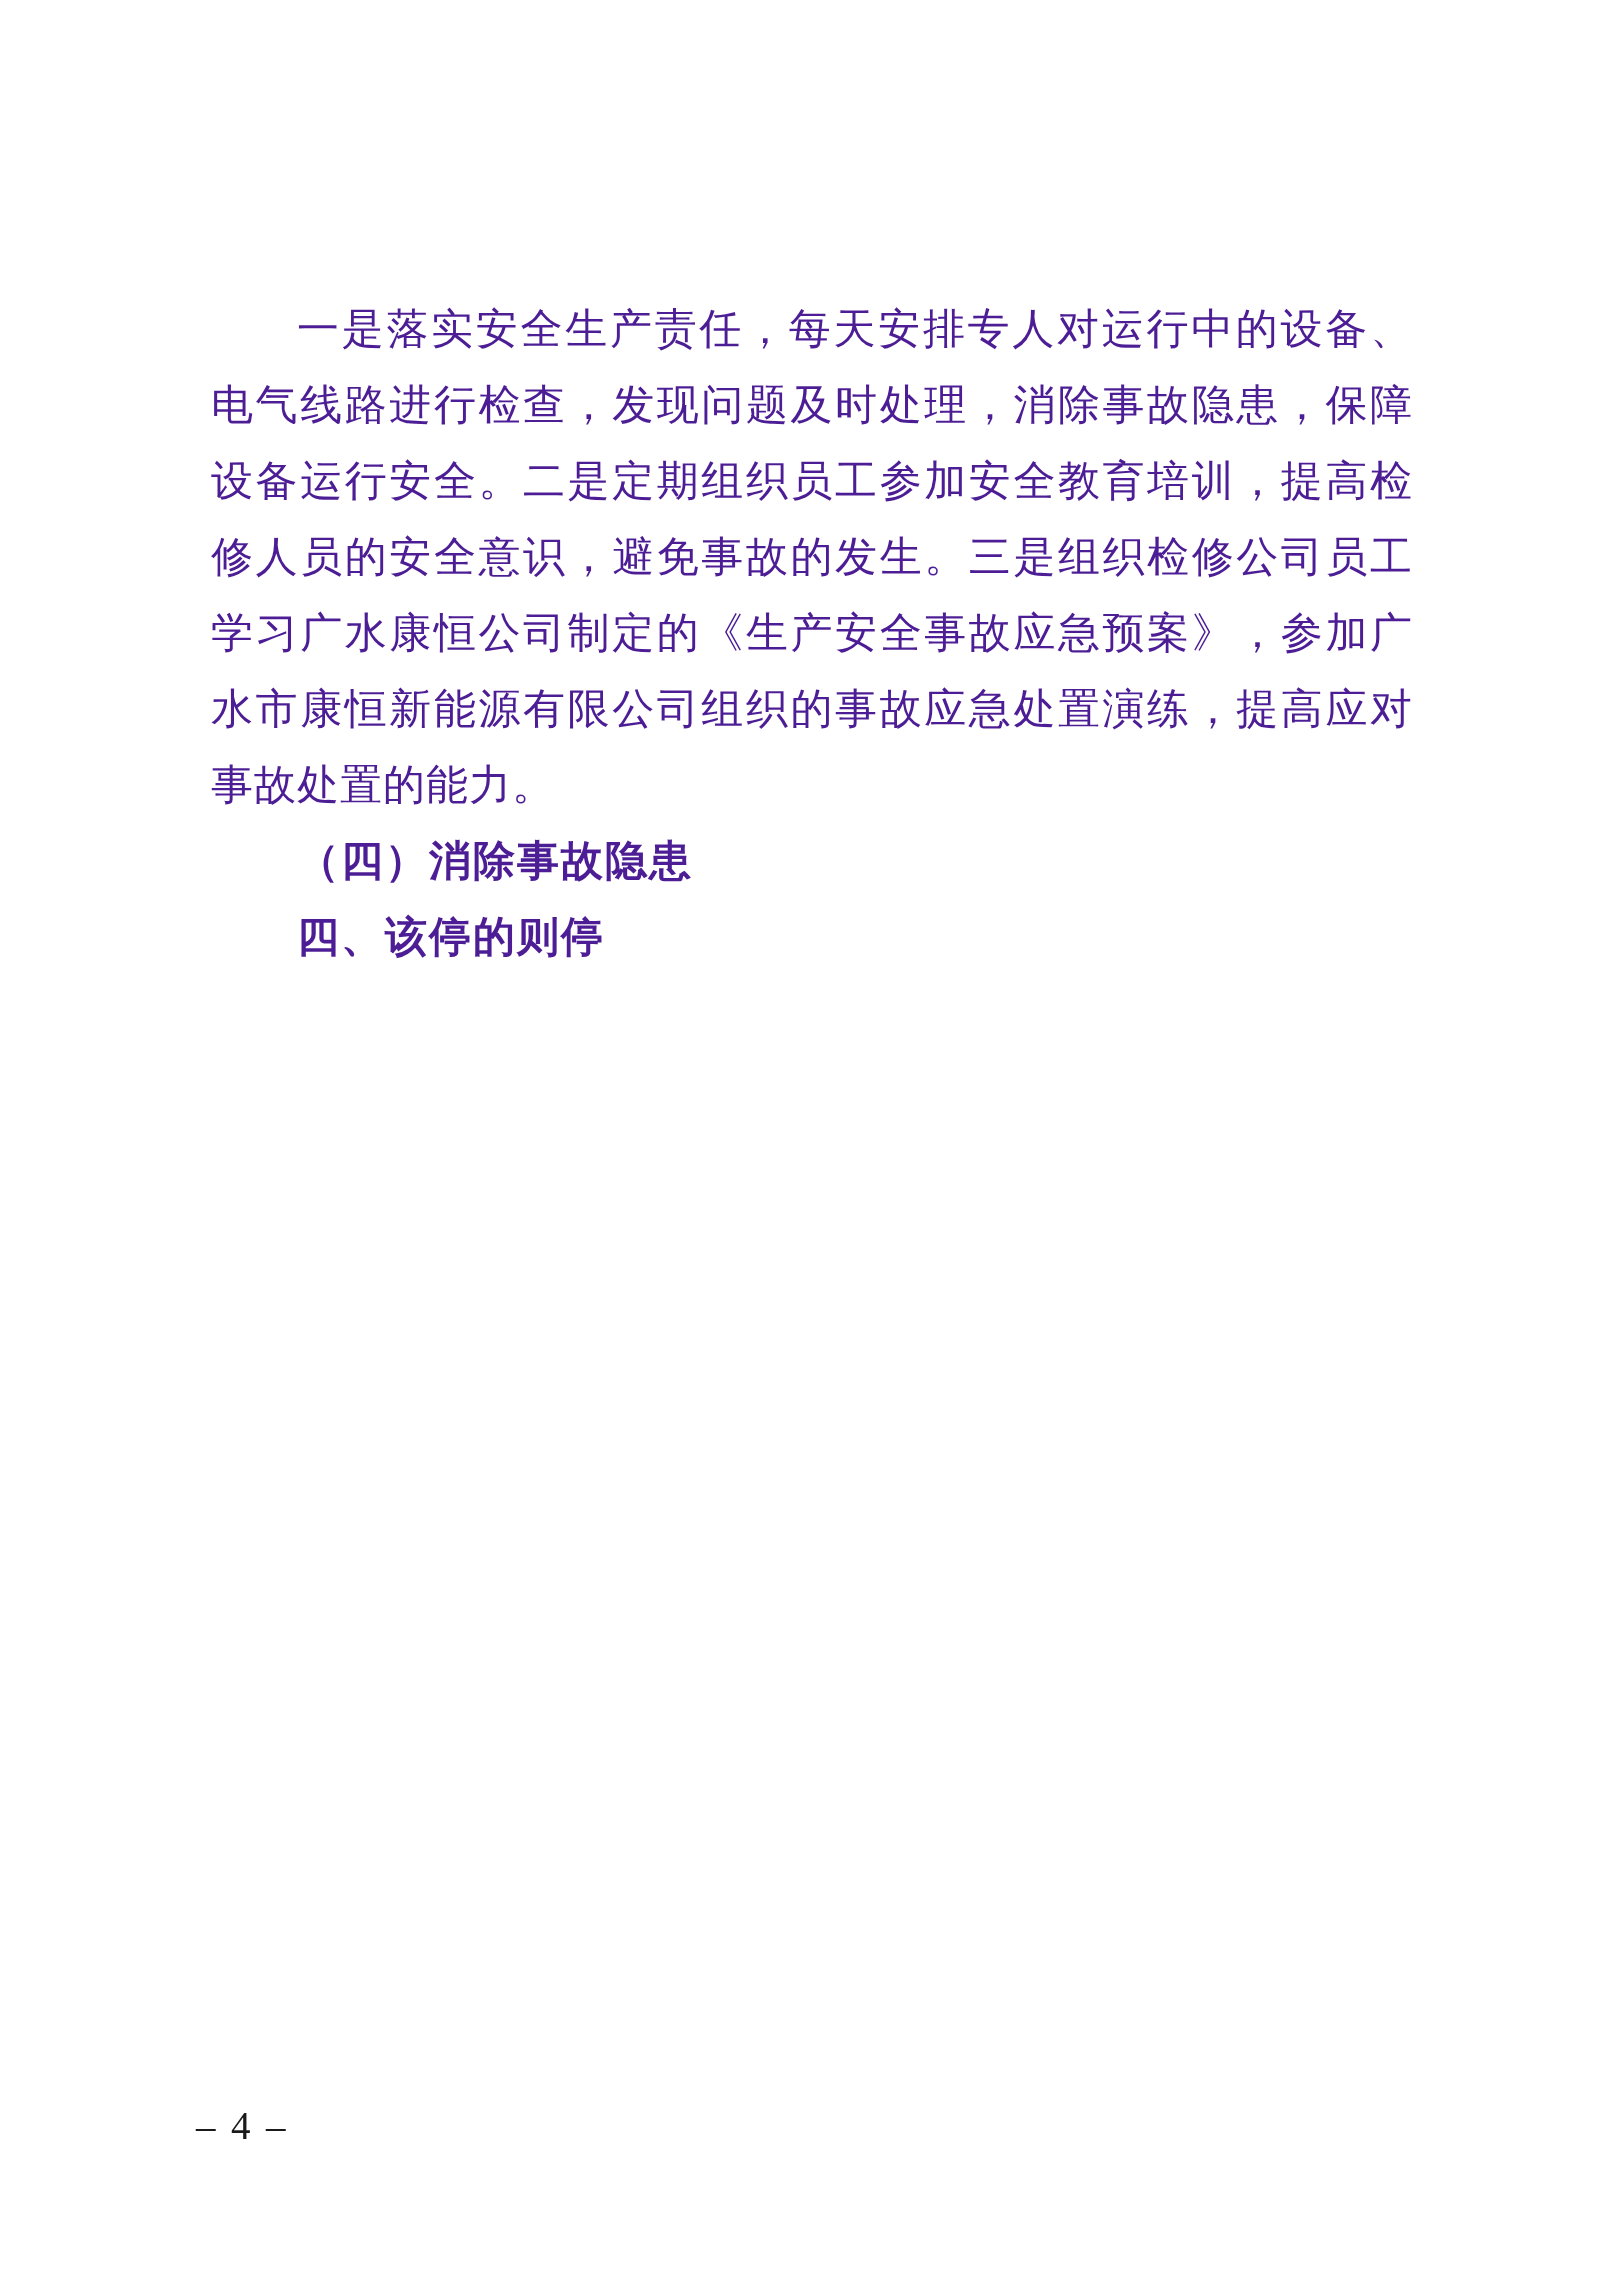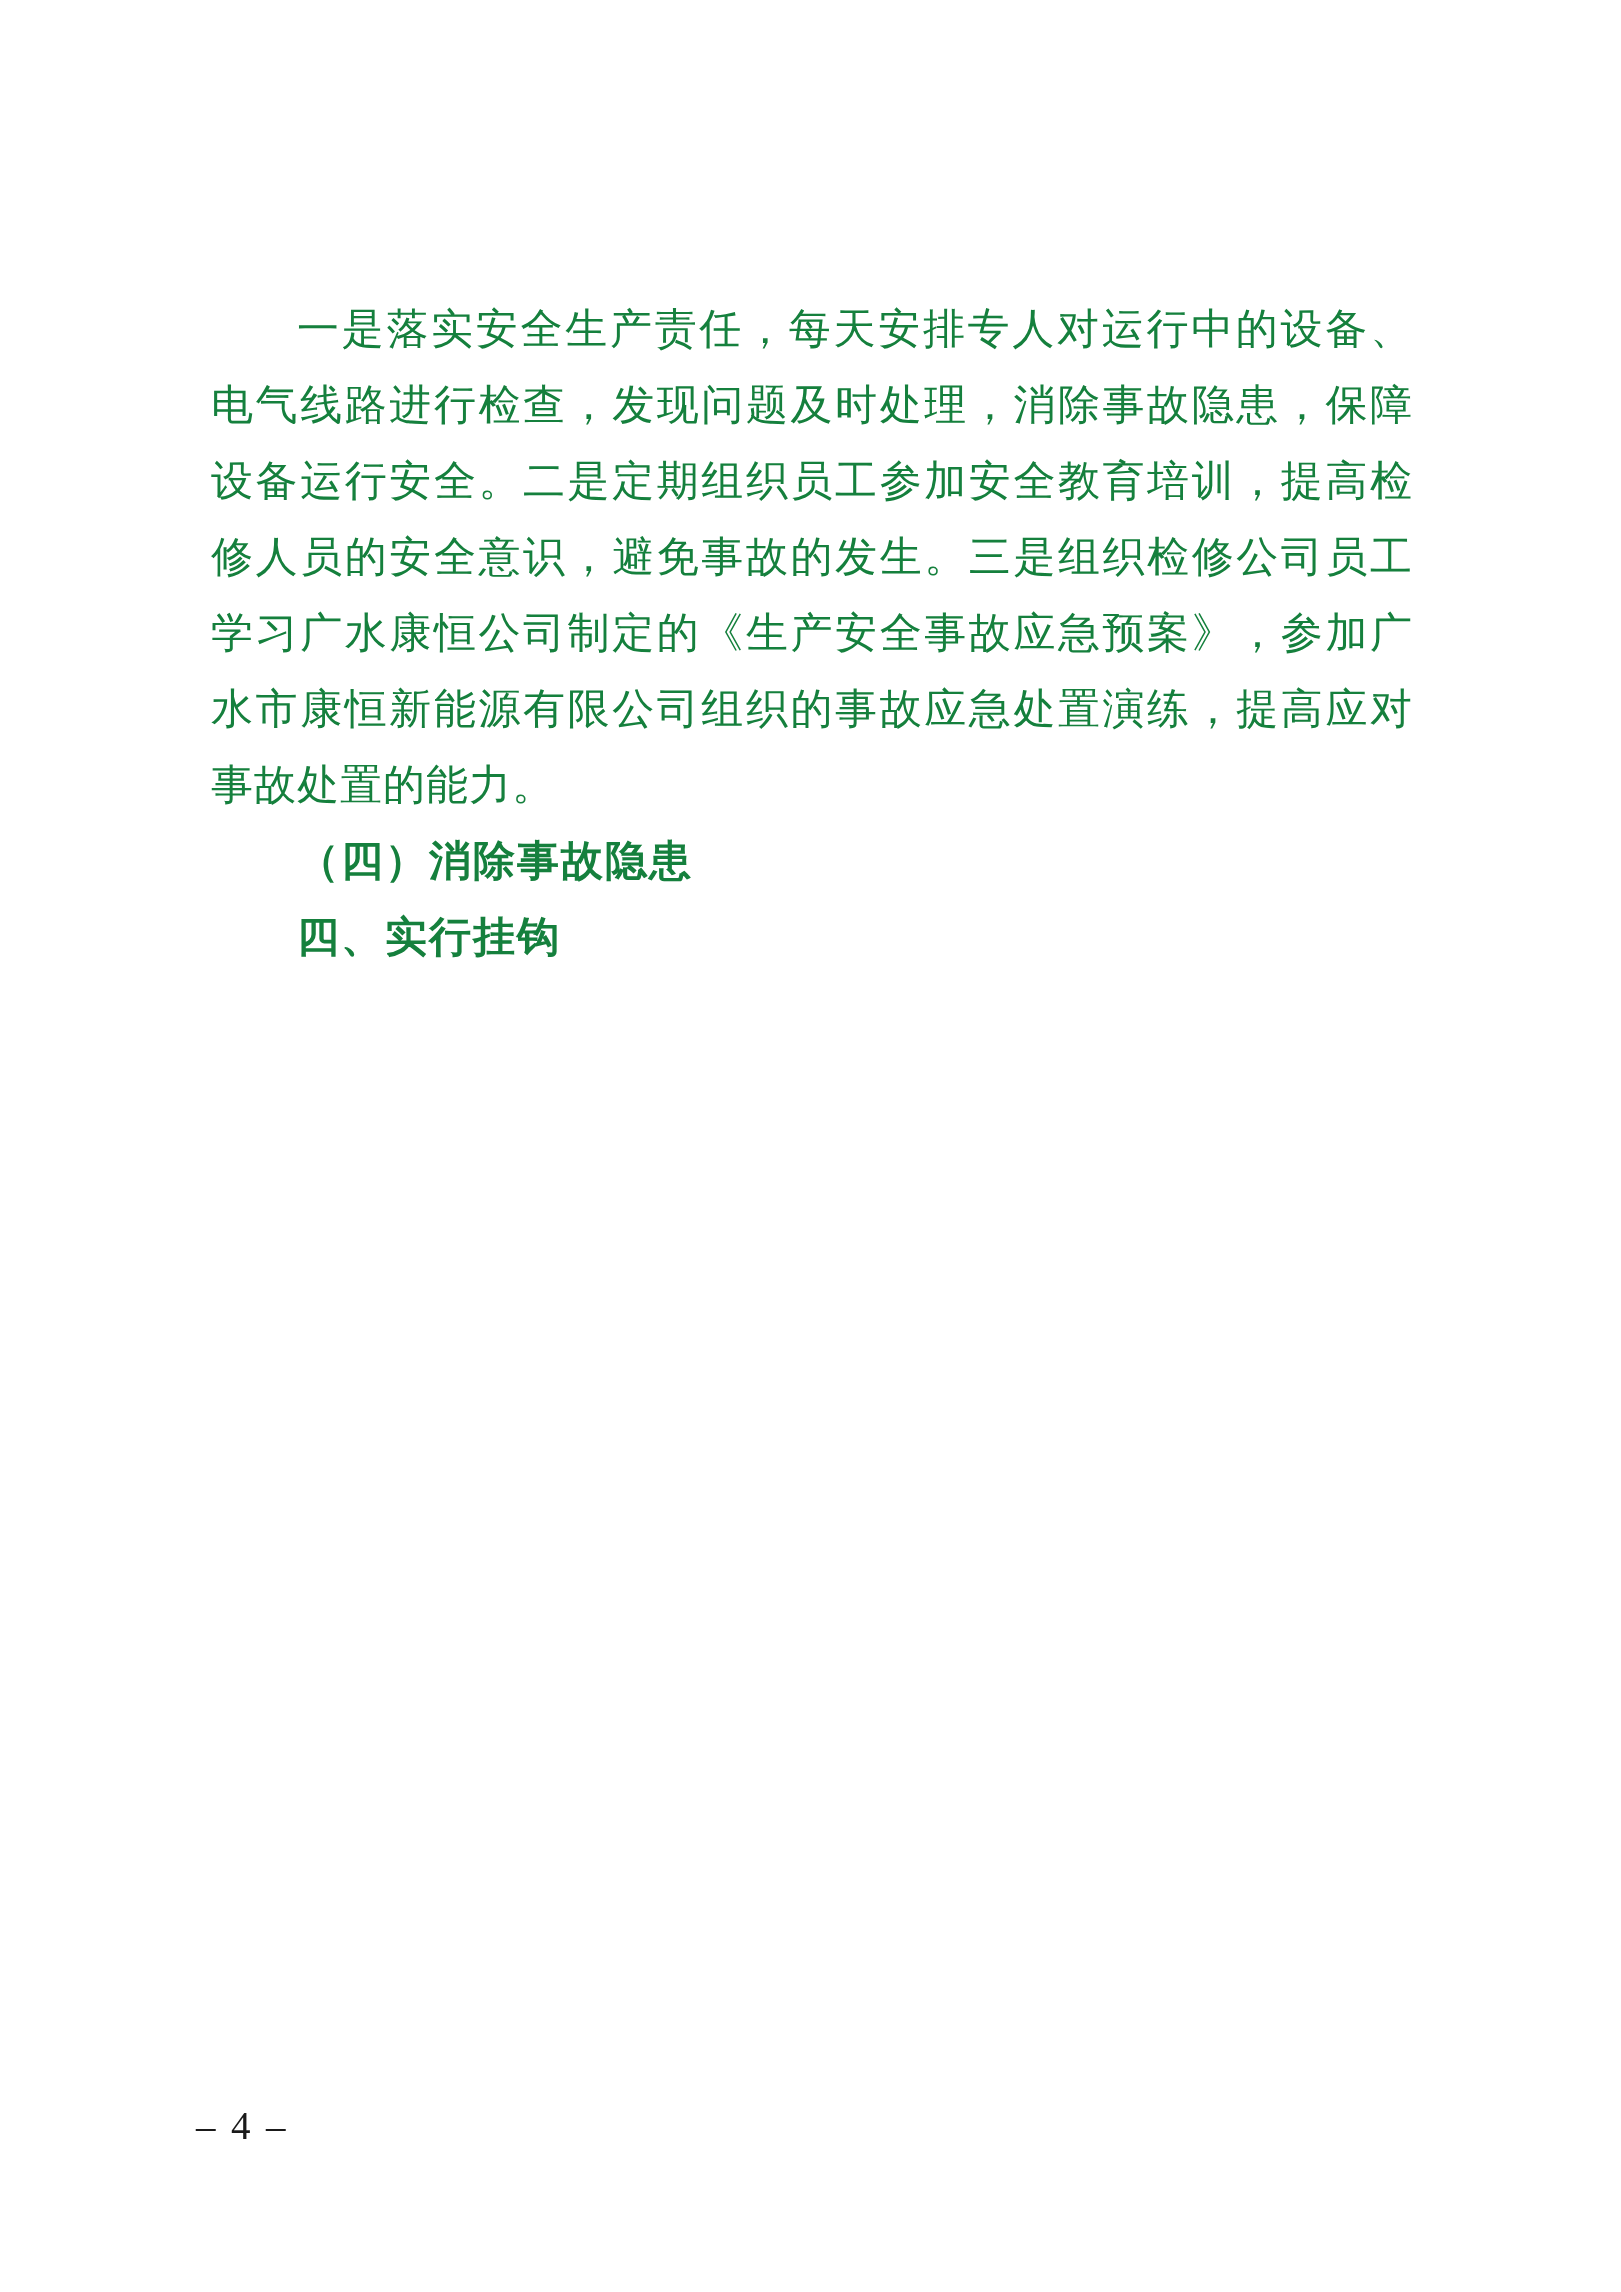--- a/index.html
+++ b/index.html
@@ -20,21 +20,21 @@
     top: 291px;
     width: 1202px;
   }
   .text-block p,
   .text-block h2,
   .text-block h3 {
     margin: 0;
     padding: 0;
     font-size: 42px;
     line-height: 76px;
-    color: #15803d;
+    color: #4c1d95;
     text-indent: 86px;
   }
   .body-text {
     font-family: "Liberation Serif", "DejaVu Serif", serif;
     font-weight: normal;
     text-align: justify;
     letter-spacing: 1px;
   }
   .heading-kaiti {
     font-family: "Liberation Serif", "DejaVu Serif", serif;
@@ -65,20 +65,20 @@
 
   <main class="text-block">
 
     <p class="body-text">一是落实安全生产责任，每天安排专人对运行中的设备、电气线路进行检查，发现问题及时处理，消除事故隐患，保障设备运行安全。二是定期组织员工参加安全教育培训，提高检修人员的安全意识，避免事故的发生。三是组织检修公司员工学习广水康恒公司制定的《生产安全事故应急预案》，参加广水市康恒新能源有限公司组织的事故应急处置演练，提高应对事故处置的能力。</p>
 
 
 
     <h3 class="heading-kaiti">（四）消除事故隐患</h3>
 
 
-    <h2 class="heading-hei">四、实行挂钩</h2>
+    <h2 class="heading-hei">四、该停的则停</h2>
 
   </main>
 
   <footer class="page-number">– 4 –</footer>
 
 </div>
 
 
 </body></html>

